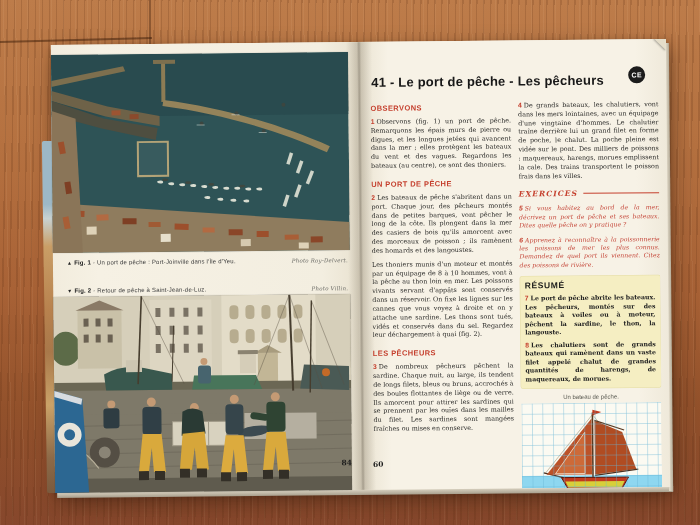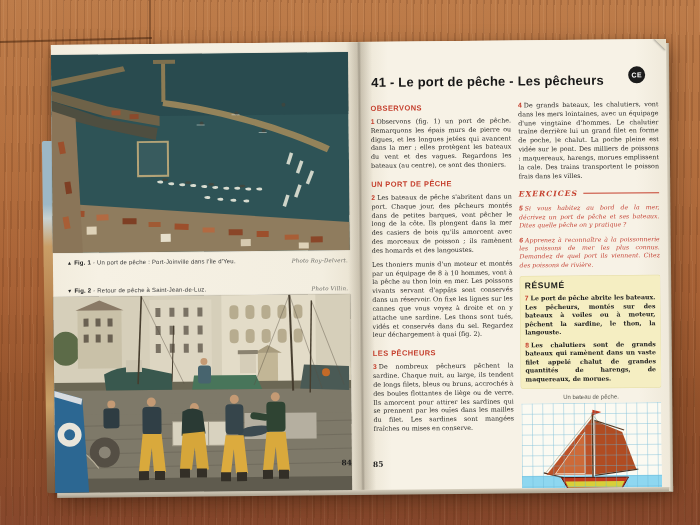--- a/index.html
+++ b/index.html
@@ -353,17 +353,17 @@
             <path d="M72,7 L81,9.5 L72,13 Z" fill="#c23a1e"></path>
             <path d="M40,76 L108,76 L100,90 L48,90 Z" fill="#c23a1e" stroke="#5a1408" stroke-width="1"></path>
             <path d="M44,80 L104,80 L101,86 L47,86 Z" fill="#d8cf3a"></path>
             <line x1="47" y1="88" x2="101" y2="88" stroke="#7fae30" stroke-width="1.4"></line>
             <rect width="142" height="106" fill="url(#gp)" opacity="0.85"></rect>
           </svg>
         </div>
       </div>
     </div>
 
-    <div class="pagenum pn85">85</div>
+    <div class="pagenum pn85">60</div>
   </div>
 
   <div class="gutter"></div>
 </div>
 
 </body></html>

